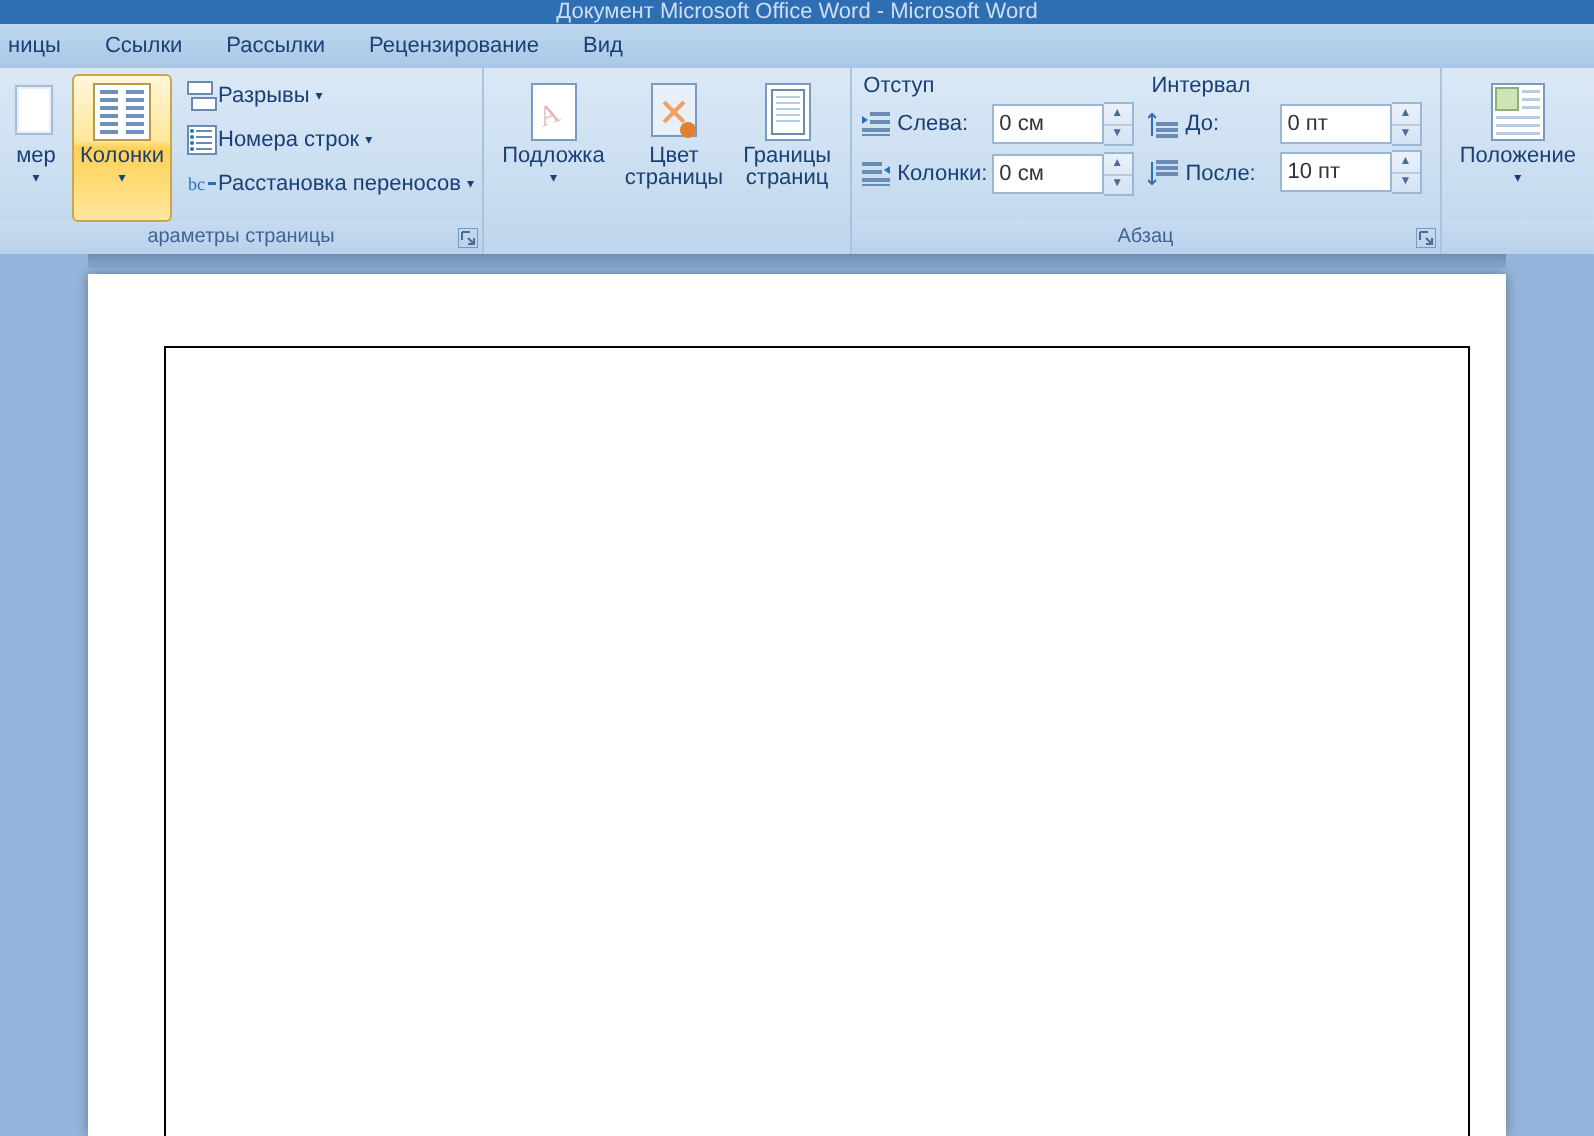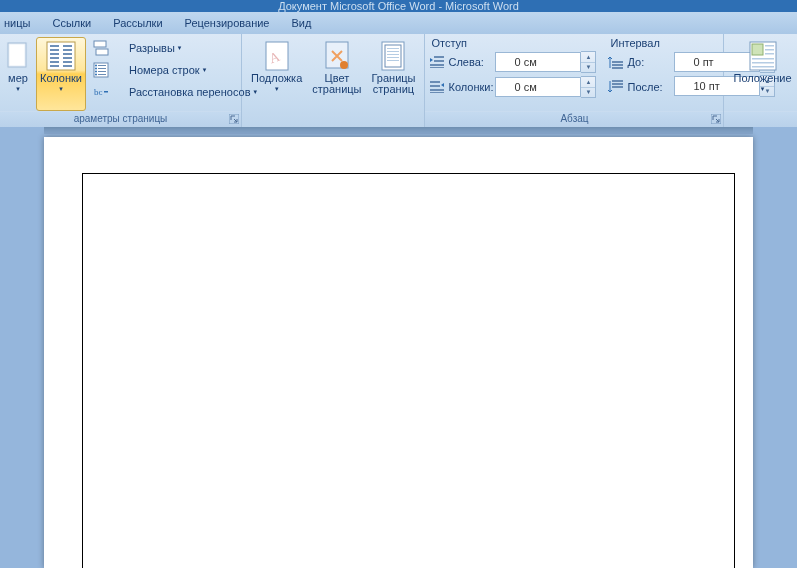--- a/index.html
+++ b/index.html
@@ -12,26 +12,26 @@
   .group{border-right:1px solid #a9c3de;display:flex;flex-direction:column;justify-content:space-between;position:relative}
   .group-body{flex:1;display:flex;padding:3px 4px 0 4px}
   .group-label{height:15px;line-height:14px;text-align:center;font-size:10px;color:#3f6494;background:linear-gradient(#c4daf0,#b9d1ea);border-top:1px solid #c9dcf0;position:relative}
   .group-label .launcher{position:absolute;right:2px;top:2px;width:10px;height:10px}
   .bigbtn{display:flex;flex-direction:column;align-items:center;justify-content:flex-start;padding:2px 4px;border:1px solid transparent;border-radius:3px;min-width:40px;text-align:center;color:#1a3f73}
   .bigbtn.active{background:linear-gradient(#fff7d9,#ffe69b 45%,#ffd155 50%,#ffe69b);border:1px solid #c9a84a}
   .bigbtn .icon{width:32px;height:32px;display:flex;align-items:center;justify-content:center;margin-bottom:1px}
   .bigbtn .lbl{line-height:11px;font-size:11px}
   .bigbtn .drop{font-size:7px;margin-top:1px}
   .smallrow{display:flex;align-items:center;height:22px;padding:0 3px;color:#1a3f73;white-space:nowrap}
-  .smallrow .ic{width:16px;height:16px;margin-right:20px;display:inline-flex;align-items:flex-start;justify-content:center}
+  .smallrow .ic{width:16px;height:16px;margin-right:0;display:inline-flex;align-items:flex-start;justify-content:center}
   .smallrow .drop{font-size:7px;margin-left:3px}
   .field-label{display:flex;align-items:center;height:22px;color:#1a3f73;padding-right:4px}
   .field-label .ic{width:16px;height:16px;margin-right:3px}
   .spin{display:flex;align-items:center;height:20px}
-  .spin input{width:48px;height:18px;border:1px solid #9ab7d5;background:#fff;font-size:11px;padding:0 18px;color:#333}
+  .spin input{width:48px;height:18px;border:1px solid #9ab7d5;background:#fff;font-size:11px;padding:0 3px;color:#333}
   .spin .btns{display:flex;flex-direction:column;width:14px;height:20px;border:1px solid #9ab7d5;border-left:none;background:linear-gradient(#eaf1fa,#d3e3f3)}
   .spin .btns div{flex:1;display:flex;align-items:center;justify-content:center;font-size:6px;color:#4a6b94}
   .spin .btns div:first-child{border-bottom:1px solid #b5cce3}
   .sect-title{font-size:11px;color:#1a3f73;padding:2px 0 2px 2px}
   .doc-area{position:absolute;left:0;right:0;top:127px;bottom:0;background:#95b6dc;overflow:hidden}
   .ruler-shadow{position:absolute;left:44px;top:0;width:709px;height:7px;background:linear-gradient(#6e8eb0,#8aaad0)}
   .page{position:absolute;left:44px;top:10px;width:709px;bottom:0;background:#fff;box-shadow:0 0 6px rgba(0,0,0,.35)}
   .page-inner{position:absolute;left:38px;top:36px;right:18px;bottom:0;border:1px solid #000;border-bottom:none}
   svg{display:block}
 </style>
@@ -184,21 +184,21 @@
                 </g>
               </svg>
           </span>
           <span class="lbl" style="white-space:pre-line">Границы
 страниц</span>
         </div>
       </div>
     </div>
 
     <div class="group" style="width:298px">
-      <div class="group-body" style="flex-direction:row;gap:12px;padding-top:1px">
+      <div class="group-body" style="flex-direction:row;gap:2px;padding-top:1px">
 
         <div style="flex:1">
           <div class="sect-title">Отступ</div>
           <div style="display:flex;align-items:center;margin-bottom:3px">
             <div class="field-label" style="width:62px">
               <span class="ic">
                 <svg width="16" height="16" viewBox="0 0 16 16">
                     <g fill="#6a8cb4">
                       <rect x="5" y="2" width="10" height="2"></rect>
                       <rect x="5" y="6" width="10" height="2"></rect>

